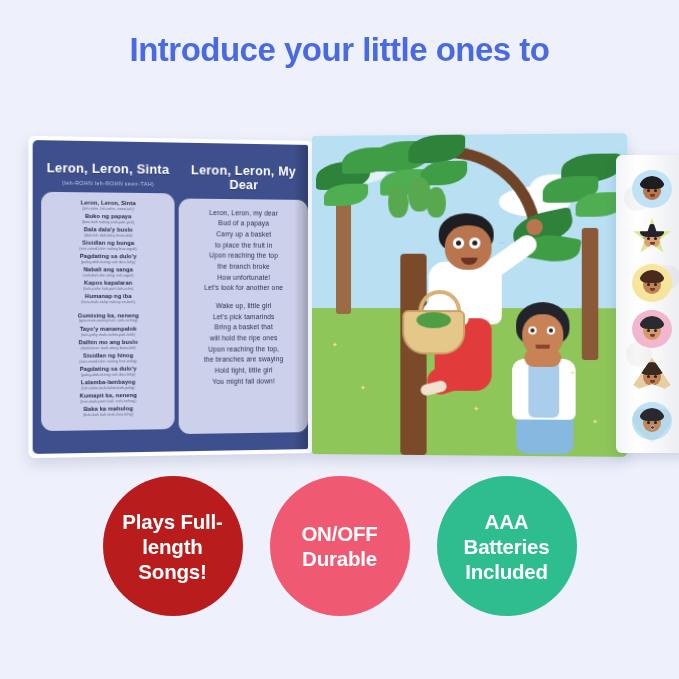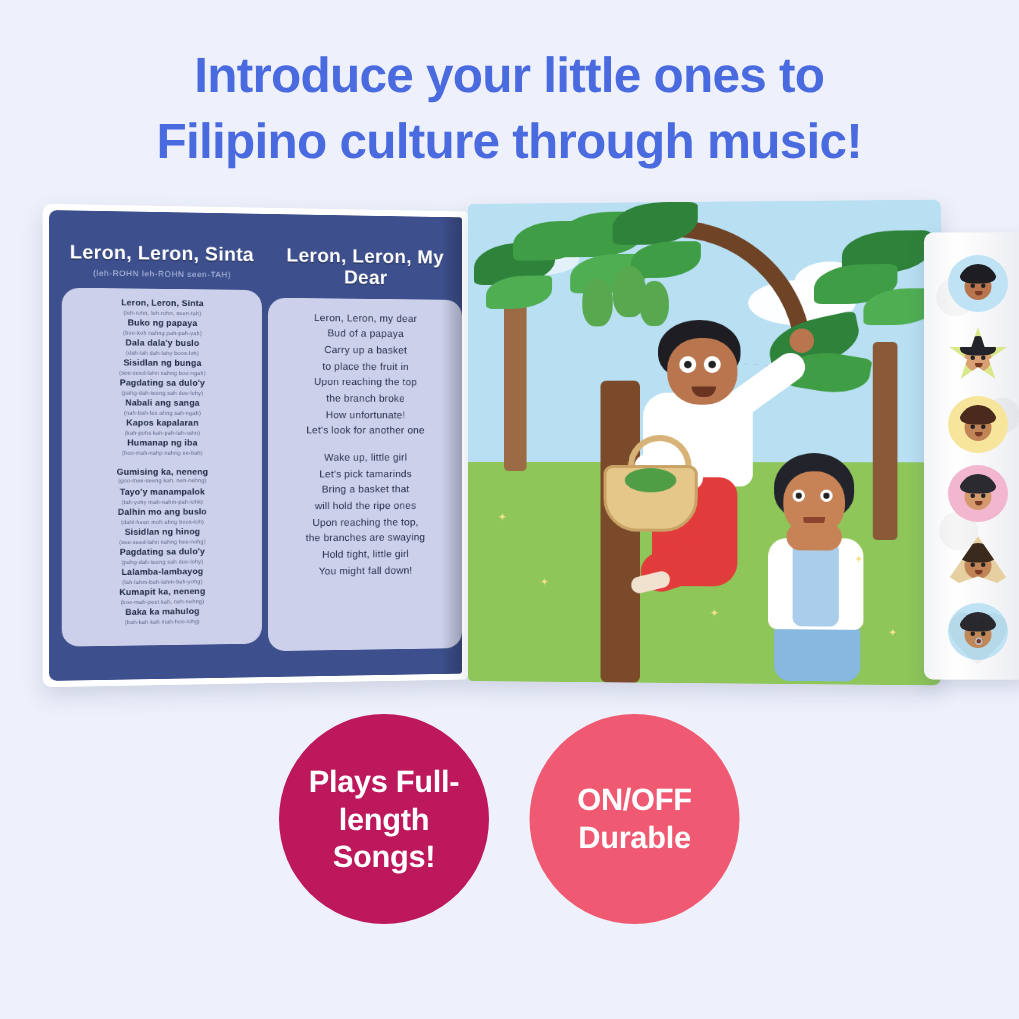--- a/index.html
+++ b/index.html
@@ -233,21 +233,20 @@
     letter-spacing: -0.2px;
   }
 </style>
 </head>
 <body>
 
 <div class="stage">
 
   <div class="headline">
     <span>Introduce your little ones to</span>
-    <span class="l2">Filipino culture through music!</span>
   </div>
 
   <div class="book">
 
     <div class="page-left">
       <div class="page-left-inner">
 
         <div class="col c1">
           <div class="song-title">Leron, Leron, Sinta</div>
           <div class="pronounce">(leh-ROHN leh-ROHN seen-TAH)</div>
@@ -496,17 +495,18 @@
         </div>
       <div class="speaker">
         <div class="heart"></div>
         <div class="sp-dot"></div>
       </div>
     </div>
 
   </div>
 
   <div class="features" id="features">
-      <div class="feat" style="background: #be185d;">Plays Full-length Songs!</div>
+      <div class="feat" style="background: #b91c1c;">Plays Full-length Songs!</div>
       <div class="feat" style="background: rgb(239, 90, 114);">ON/OFF Durable</div>
+      <div class="feat" style="background: rgb(46, 189, 142);">AAA Batteries Included</div>
     </div>
 
 </div>
 
 </body></html>

